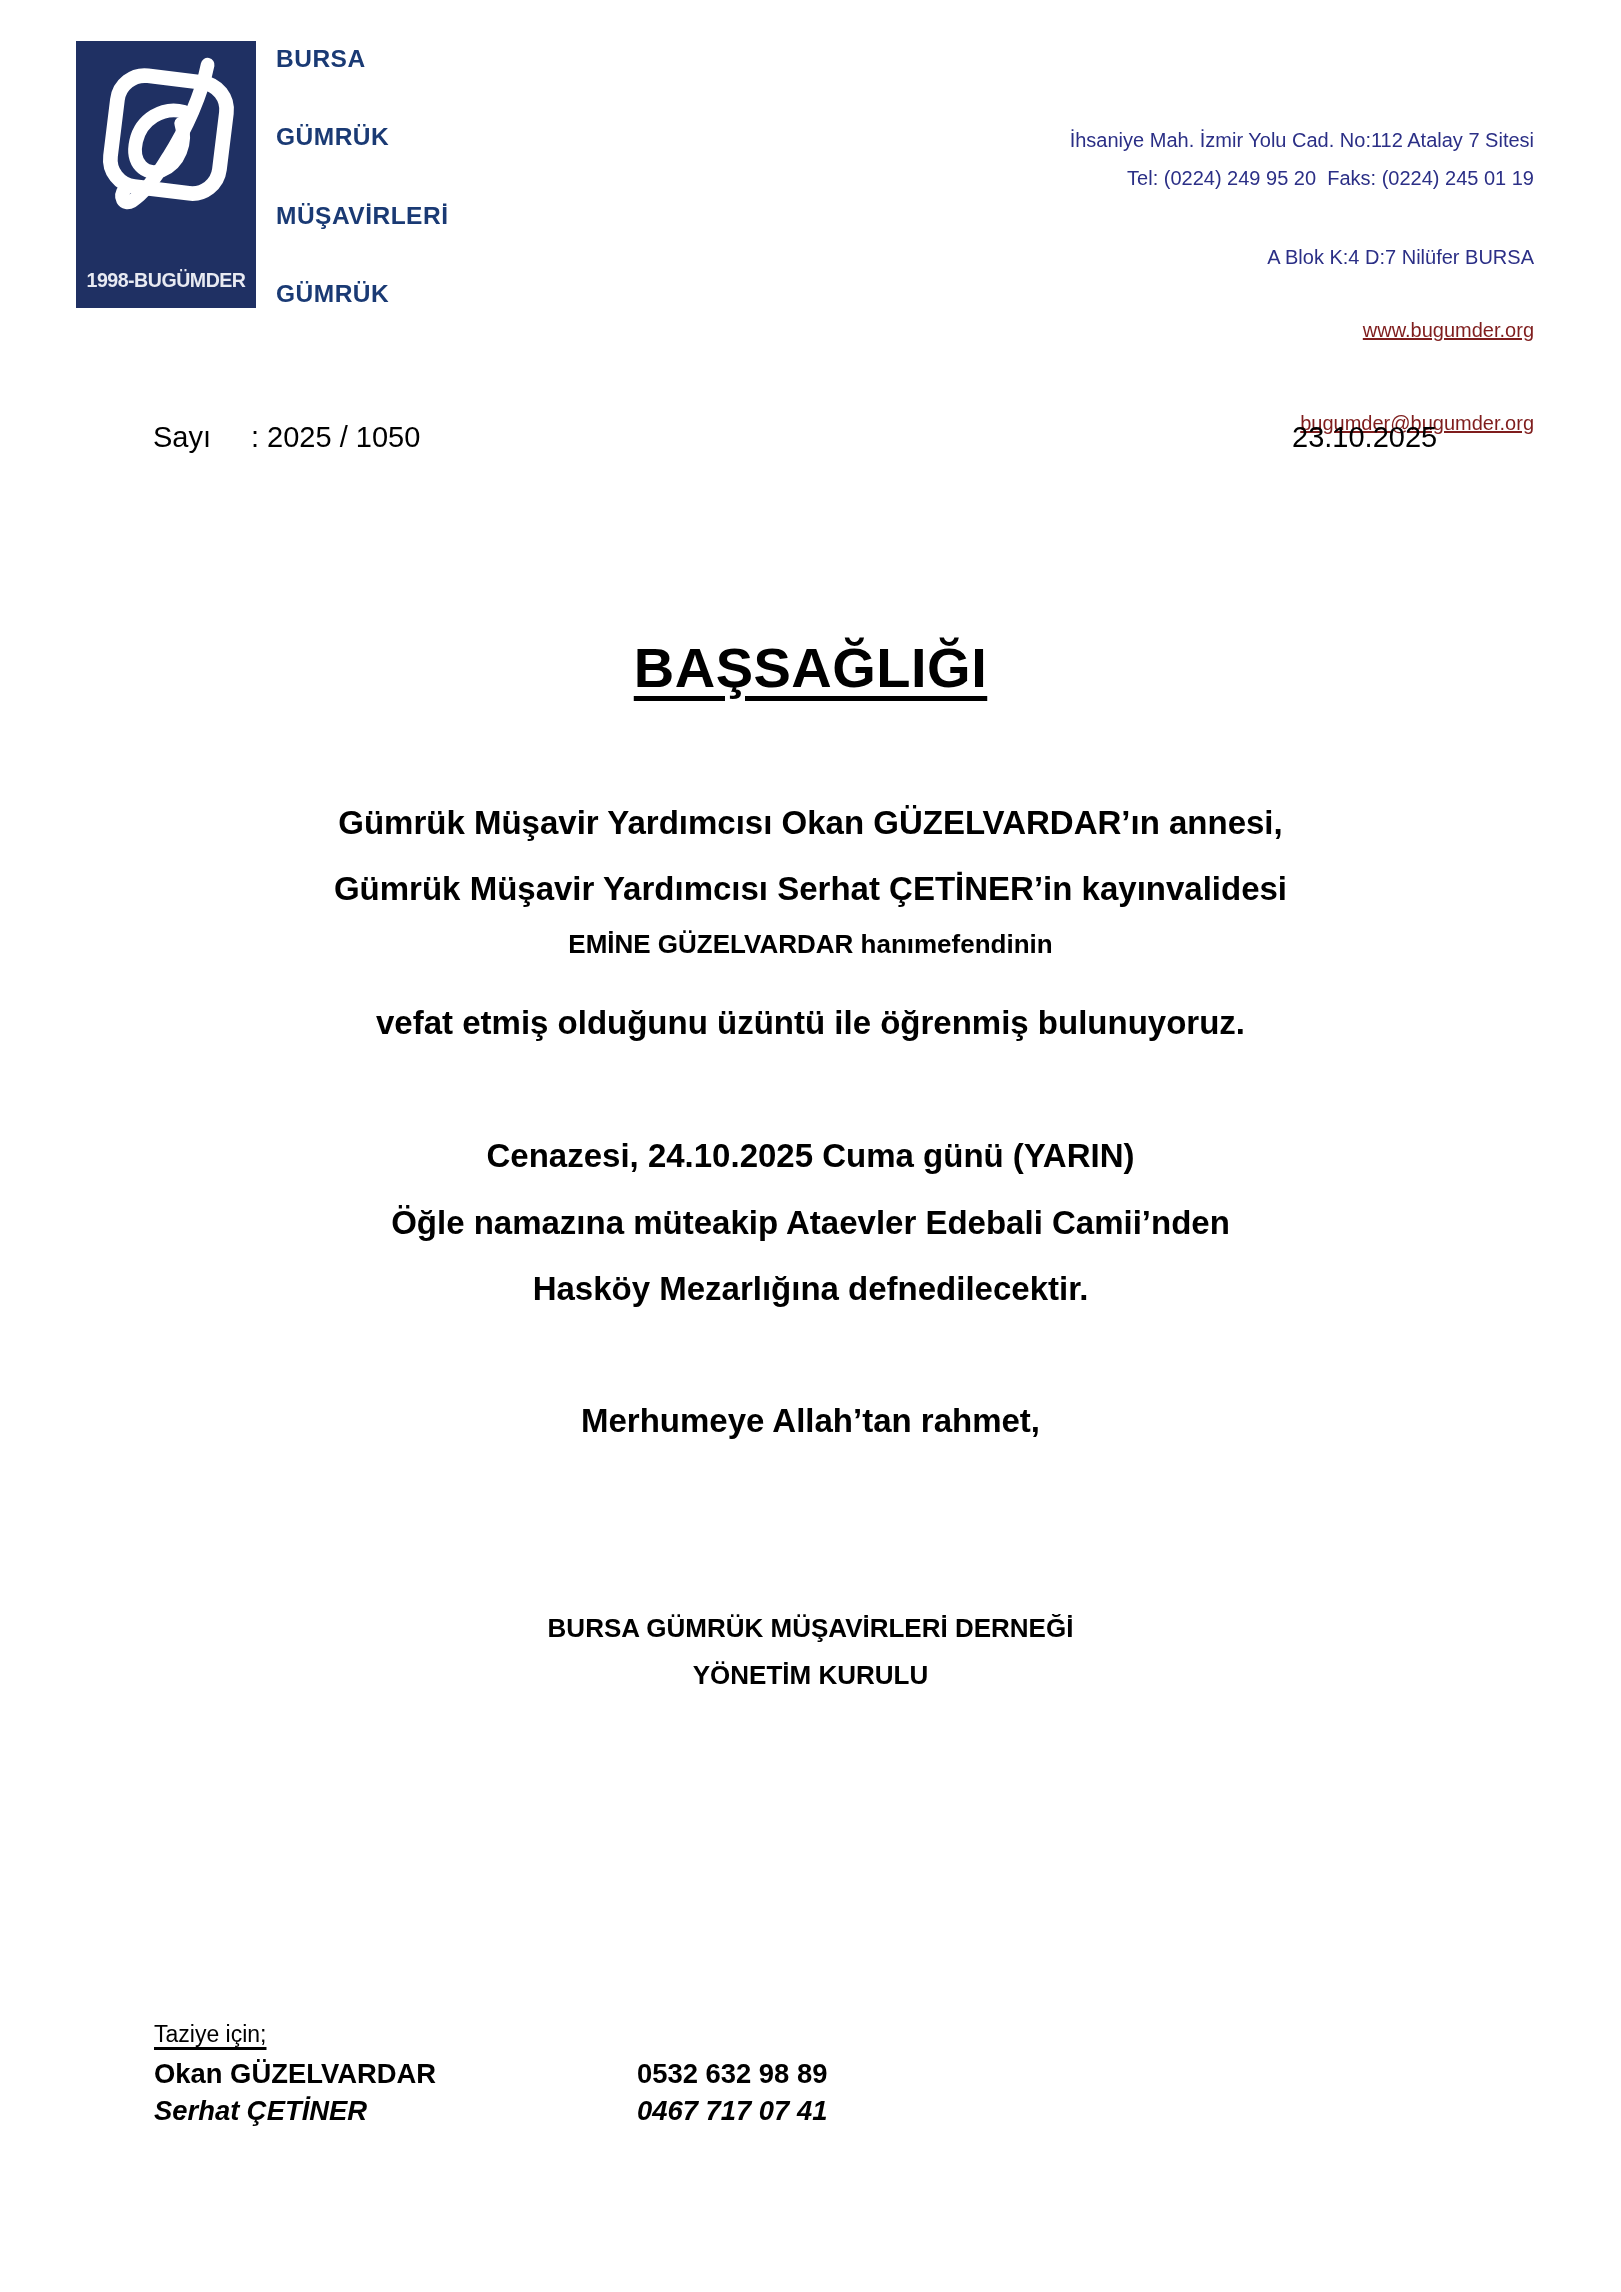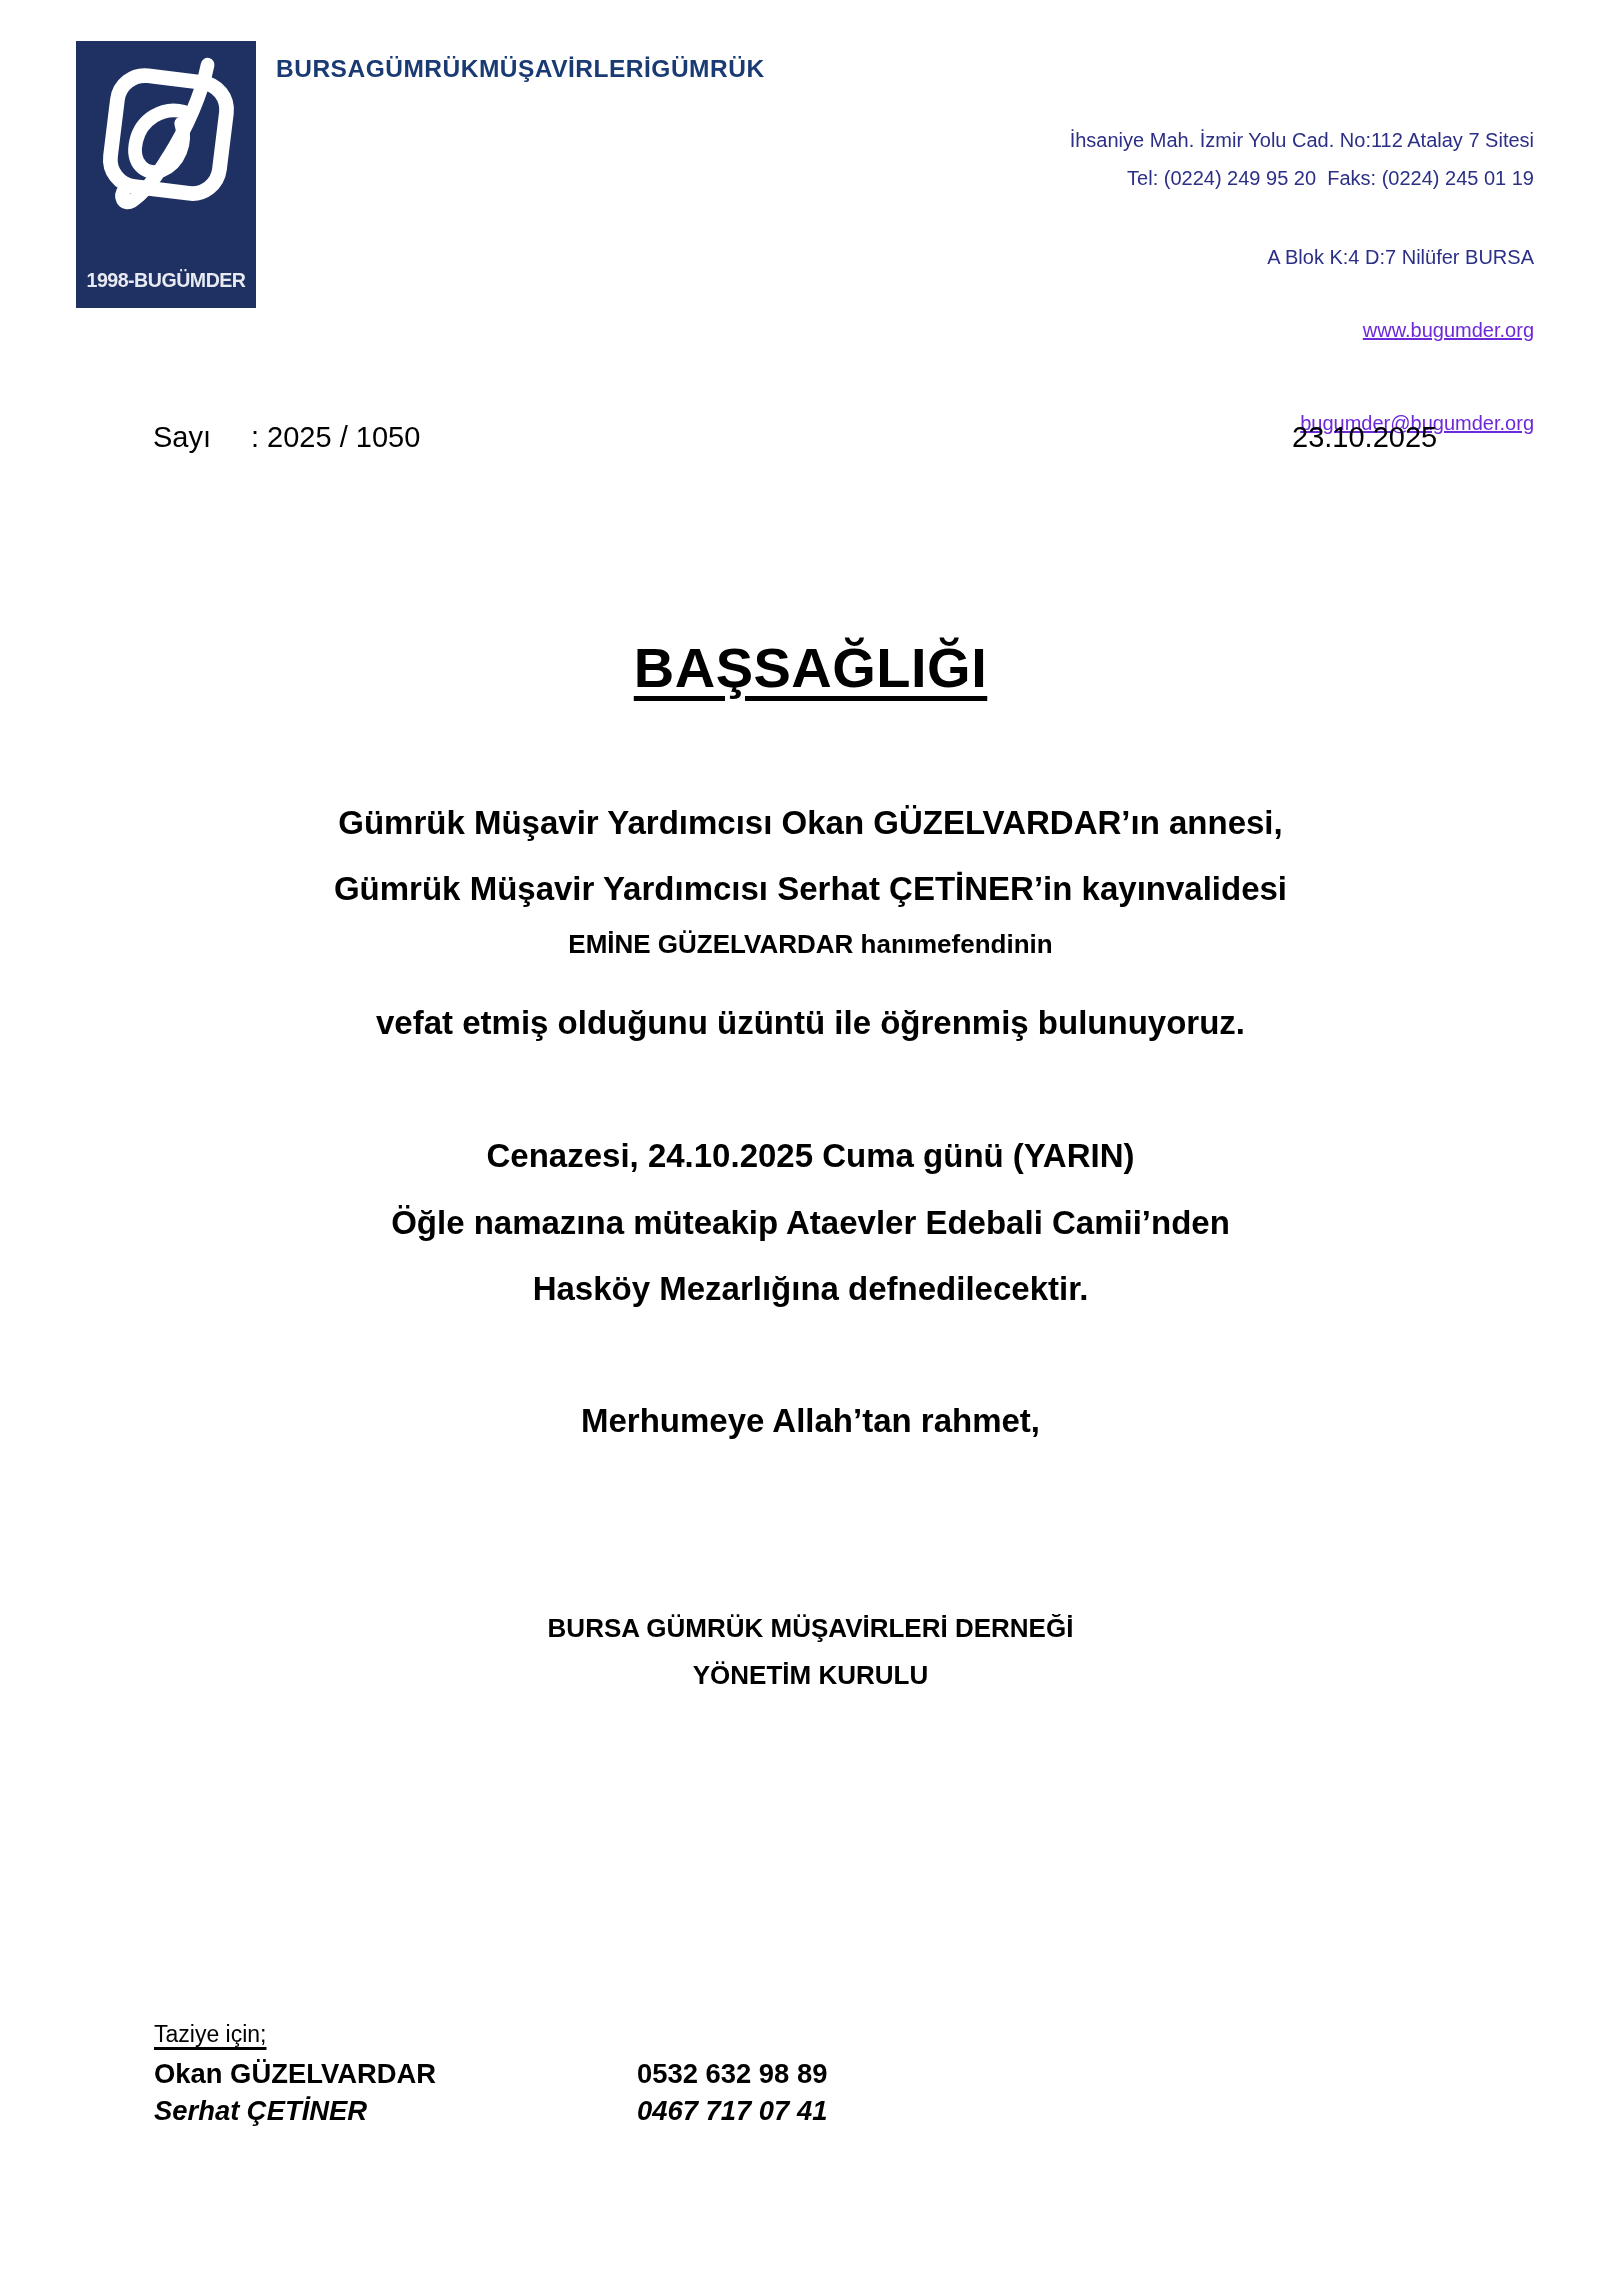--- a/index.html
+++ b/index.html
@@ -17,33 +17,33 @@
     position:absolute;left:76px;top:41px;width:180px;height:267px;
     background:#1f3063;
   }
   .logo svg{position:absolute;left:11.8px;top:9.8px;}
   .logo-year{
     position:absolute;left:0;bottom:15.7px;width:100%;
     text-align:center;color:#e8eaf2;
     font-size:19.6px;font-weight:600;letter-spacing:-0.5px;white-space:nowrap;
   }
   .brand{
-    position:absolute;left:276px;top:55px;height:263px;
-    display:flex;flex-direction:row;justify-content:space-between;
+    position:absolute;left:276px;top:45px;height:263px;
+    display:flex;flex-direction:column;justify-content:space-between;
     font-size:24.5px;font-weight:bold;color:#1a3a74;letter-spacing:0.5px;
   }
   .contact{
     position:absolute;right:87px;top:0;width:686px;text-align:right;
     color:#2b2f86;font-size:20px;
   }
   .contact div{white-space:pre;}
   .addr{position:absolute;right:0;top:43px;line-height:39px;}
   .tel{position:absolute;right:0;top:167px;}
   .web{position:absolute;right:0;top:253px;line-height:31px;}
-  .web a{color:#6d28d9;text-decoration:underline;cursor:pointer;}
+  .web a{color:#7f1d1d;text-decoration:underline;cursor:pointer;}
   
   .sayi{position:absolute;left:153px;top:421px;font-size:29px;}
   .sayi .lbl{display:inline-block;width:98px;}
   .date{position:absolute;left:1292px;top:421px;font-size:29px;}
   
   .cline{position:absolute;left:0;width:100%;text-align:center;font-weight:bold;white-space:pre;}
   .title{
     top:635px;font-size:56px;letter-spacing:0.5px;
     text-decoration:underline;text-decoration-thickness:4.9px;text-underline-offset:8.8px;
   }

